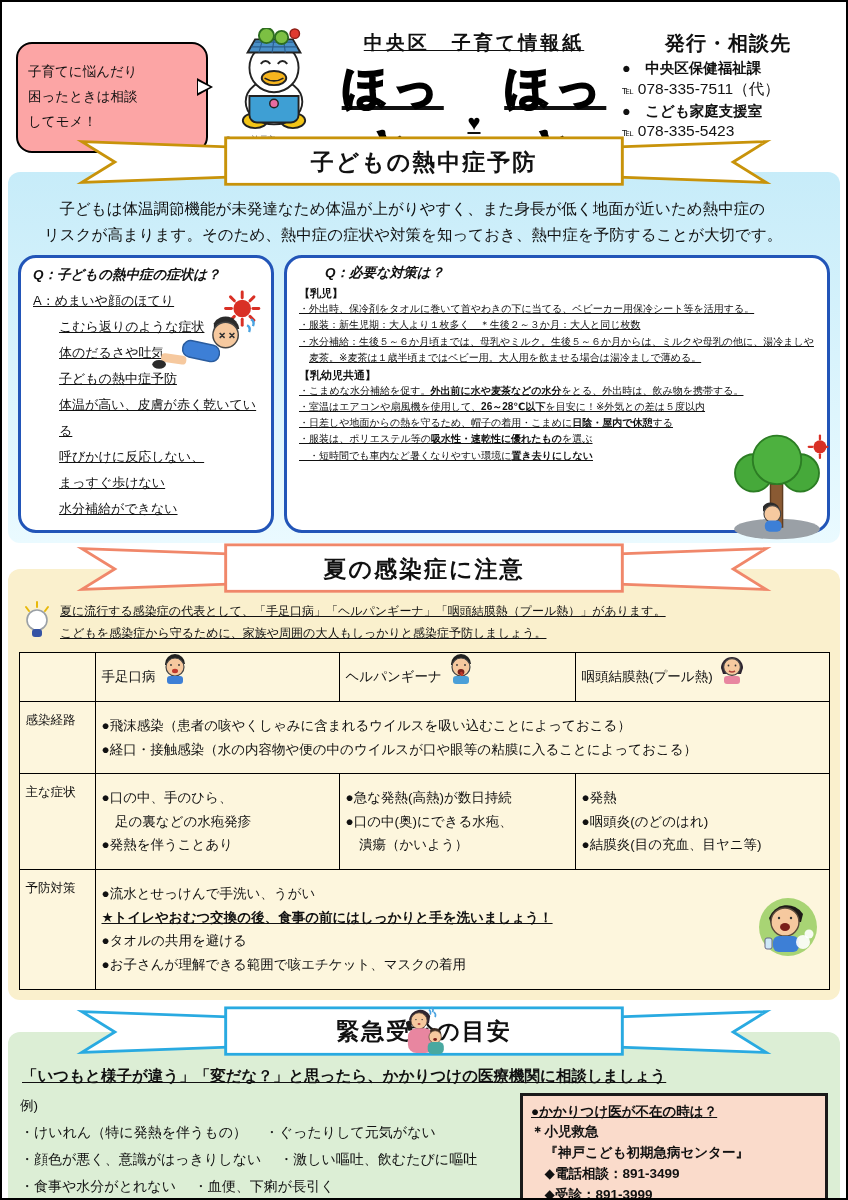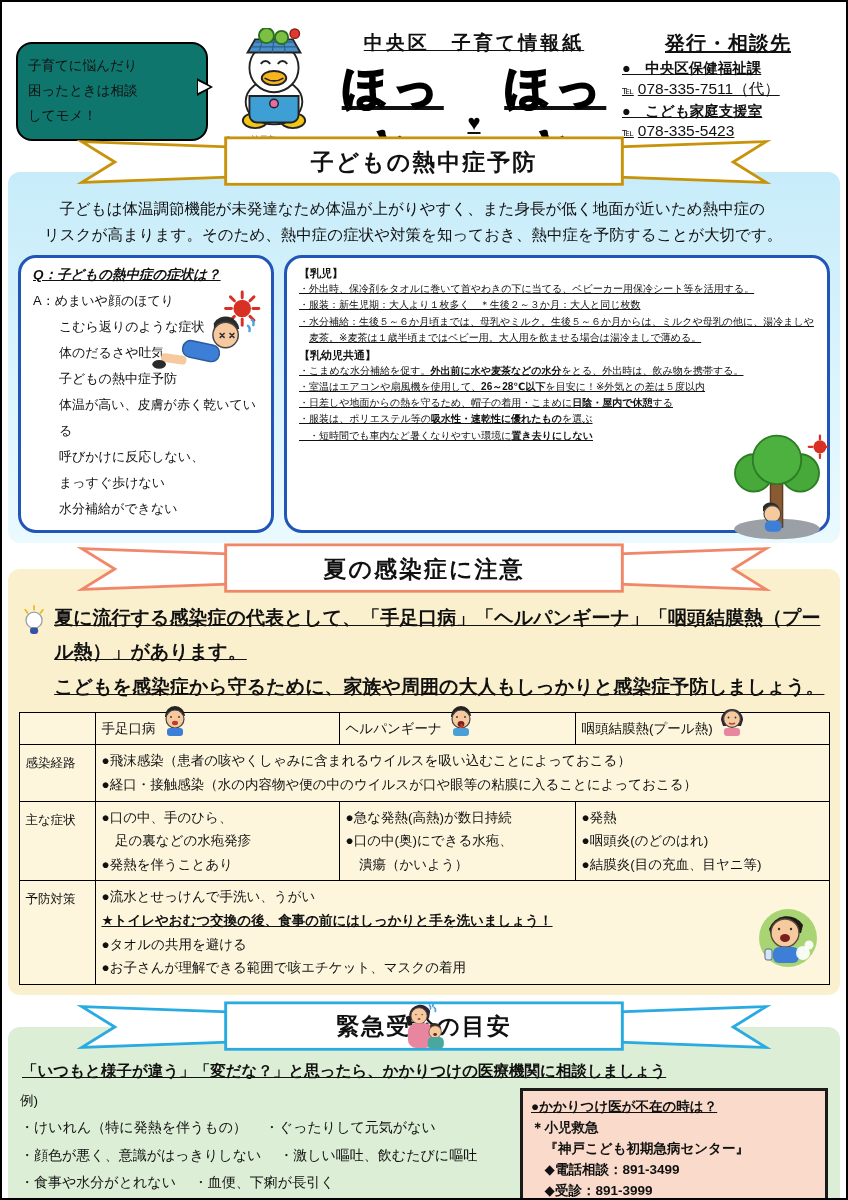--- a/index.html
+++ b/index.html
@@ -3,34 +3,34 @@
 <meta charset="utf-8">
 <style>
   html,body{margin:0;padding:0;background:#fff;}
   body{
     width:848px;height:1200px;overflow:hidden;box-sizing:border-box;
     border:2px solid #000;
     font-family:"Liberation Sans","DejaVu Sans",sans-serif;color:#111;
   }
   
   .header{display:flex;align-items:flex-start;padding:26px 12px 4px 14px;height:134px;box-sizing:border-box;}
-  .bubble{position:relative;width:168px;border:2.5px solid #000;border-radius:16px;padding:10px 10px;font-size:13.5px;line-height:1.85;background:#0f766e;margin-top:14px;}
+  .bubble{position:relative;width:168px;border:2.5px solid #000;border-radius:16px;padding:16px 10px;font-size:13.5px;line-height:1.85;background:#fca5a5;margin-top:14px;}
   .bubble:before{content:"";position:absolute;right:-16px;top:34px;border:9px solid transparent;border-left:16px solid #000;}
   .bubble:after{content:"";position:absolute;right:-10px;top:37px;border:6px solid transparent;border-left:12px solid #fff;}
   .mascot-wrap{width:104px;text-align:center;margin-left:14px;}
   .credit{font-size:8px;color:#333;white-space:nowrap;margin-left:-8px;}
   .title-block{flex:1;text-align:center;padding-top:2px;text-decoration:underline;}
   .kicker{font-size:19px;font-weight:900;letter-spacing:3px;}
   .big-title{display:flex;justify-content:center;align-items:center;margin-top:2px;}
   .big-title .outline{font-size:45px;font-weight:800;color:#fff;-webkit-text-stroke:2.2px #000;letter-spacing:5px;}
   .big-title .heart{font-size:22px;color:#000;margin:10px 8px 0 8px;}
   .edition-line{margin-top:4px;}
   .edition{font-size:20px;font-weight:900;letter-spacing:2px;}
   .issue{font-size:15px;font-weight:800;margin-left:10px;}
-  .contact{width:212px;padding-top:2px;text-decoration:underline;}
+  .contact{width:212px;padding-top:2px;}
   .contact-heading{font-size:20px;font-weight:900;text-align:center;letter-spacing:1px;}
   .contact-name{font-size:14.5px;font-weight:700;margin-top:2px;}
   .contact-tel{font-size:15.5px;margin-top:1px;}
   .tel-mark{font-size:11px;margin-right:4px;}
   
   .ribbon{position:relative;width:700px;height:52px;margin:0 auto;z-index:3;}
   .ribbon svg{position:absolute;inset:0;width:100%;height:100%;}
   .ribbon-label{position:absolute;left:154px;top:2px;width:392px;height:48px;display:flex;align-items:center;justify-content:center;font-size:23px;font-weight:800;letter-spacing:2px;color:#111;}
   .ribbon.gold{color:var(--banner-gold);}
   .ribbon.salmon{color:var(--banner-salmon);}
@@ -38,36 +38,36 @@
   
   .panel{width:832px;margin:0 auto;border-radius:12px;position:relative;box-sizing:border-box;}
   .panel.blue{background:linear-gradient(var(--panel-blue),#eafaff);margin-top:-16px;padding:24px 10px 10px 10px;z-index:1;}
   .panel.cream{background:var(--panel-cream);margin-top:-26px;padding:32px 10px 10px 10px;z-index:1;}
   .panel.green{background:var(--panel-green);margin-top:-26px;padding:32px 12px 10px 12px;z-index:1;}
   .heat-intro{font-size:15.5px;line-height:1.65;padding-left:26px;margin-bottom:8px;}
   .boxes-row{display:flex;gap:10px;}
   .qbox{background:#fff;border:3px solid var(--box-blue-border);border-radius:18px;box-sizing:border-box;position:relative;}
   .qbox.symptoms{width:256px;padding:8px 10px 8px 12px;}
   .qbox.measures{flex:1;padding:6px 12px 10px 12px;}
-  .q-title{font-style:italic;font-weight:700;text-decoration:underline;font-size:13.5px;margin-bottom:4px;}
+  .q-title{font-style:italic;font-weight:700;font-size:13.5px;margin-bottom:4px;}
   .qbox.measures .q-title{padding-left:26px;}
-  .answers{font-size:13px;line-height:2.0;}
+  .answers{font-size:13px;line-height:2.0;text-decoration:underline;}
   .answers div:not(:first-child){padding-left:2em;}
   .group-label{font-size:11px;font-weight:700;margin-top:2px;}
   .measure-items{font-size:10px;line-height:1.62;text-decoration:underline;}
   .measure-items .runs-line{padding-left:1em;text-indent:-1em;}
   .run-u{text-decoration:underline;}
   .run-bu{font-weight:800;text-decoration:underline;}
   .sun-child{position:absolute;top:32px;right:4px;}
   .tree{position:absolute;right:-2px;bottom:-12px;z-index:2;}
   
   .inf-intro{display:flex;gap:8px;align-items:flex-start;padding:0 4px 6px 4px;}
-  .inf-intro-lines{font-weight:700;font-size:19px;line-height:1.8;}
+  .inf-intro-lines{font-weight:400;font-size:12px;line-height:1.8;}
   .itable{border-collapse:collapse;width:810px;margin:2px auto 0 auto;background:#fdf6dd;table-layout:fixed;}
-  .itable td{border:1.5px solid #000;vertical-align:top;padding:4px 6px;font-size:13.5px;line-height:1.75;}
+  .itable td{border:1.5px solid #000;vertical-align:top;padding:12px 6px;font-size:13.5px;line-height:1.75;}
   .itable .rlabel{font-size:12.5px;padding-top:8px;}
   .dhead{font-size:14px;white-space:nowrap;}
   .dhead .dh-inner{display:flex;align-items:center;gap:6px;}
   .dhead svg{margin-top:-16px;}
   .prev-cell{position:relative;}
   .prev-cell .gargle{position:absolute;right:10px;top:26px;}
   
   .em-lead{font-size:15.5px;font-weight:800;text-decoration:underline;margin:2px 0 6px 2px;}
   .em-cols{display:flex;gap:10px;}
   .em-left{flex:1;font-size:14px;line-height:1.95;}
@@ -175,20 +175,21 @@
         <circle cx="78" cy="46" r="13" fill="#f6c99f" stroke="#444" stroke-width="1.5"></circle>
         <path d="M72 44 l5 5 m0 -5 l-5 5 M82 44 l5 5 m0 -5 l-5 5" stroke="#333" stroke-width="1.6"></path>
         <path d="M100 36 q4 2 2 7 M104 30 q4 2 2 7" stroke="#4aa3e0" stroke-width="2.4" fill="none"></path>
         <rect x="34" y="54" width="38" height="17" rx="8" fill="#3d7fd6" stroke="#2a5c9e" stroke-width="1.5" transform="rotate(12 53 62)"></rect>
         <rect x="12" y="66" width="26" height="9" rx="4" fill="#f6c99f" transform="rotate(8 25 70)"></rect>
         <ellipse cx="10" cy="76" rx="7" ry="4.5" fill="#2b2b2b"></ellipse>
       </svg>
     </div>
 
     <div class="qbox measures">
+      <div class="q-title">Q：必要な対策は？</div>
       <div class="group-label">【乳児】</div>
       <div class="measure-items">
           <div class="runs-line"><span>・外出時、保冷剤をタオルに巻いて首やわきの下に当てる、ベビーカー用保冷シート等を活用する。</span></div>
           <div class="runs-line"><span>・服装：新生児期：大人より１枚多く　＊生後２～３か月：大人と同じ枚数</span></div>
           <div class="runs-line"><span>・水分補給：生後５～６か月頃までは、母乳やミルク。生後５～６か月からは、ミルクや母乳の他に、湯冷ましや麦茶。※麦茶は１歳半頃まではベビー用。大人用を飲ませる場合は湯冷ましで薄める。</span></div>
         </div>
       <div class="group-label">【乳幼児共通】</div>
       <div class="measure-items">
           <div class="runs-line"><span>・こまめな水分補給を促す。</span><span class="run-bu">外出前に水や麦茶などの水分</span><span>をとる、外出時は、飲み物を携帯する。</span></div>
           <div class="runs-line"><span>・室温はエアコンや扇風機を使用して、</span><span class="run-bu">26～28℃以下</span><span>を目安に！※外気との差は５度以内</span></div>

